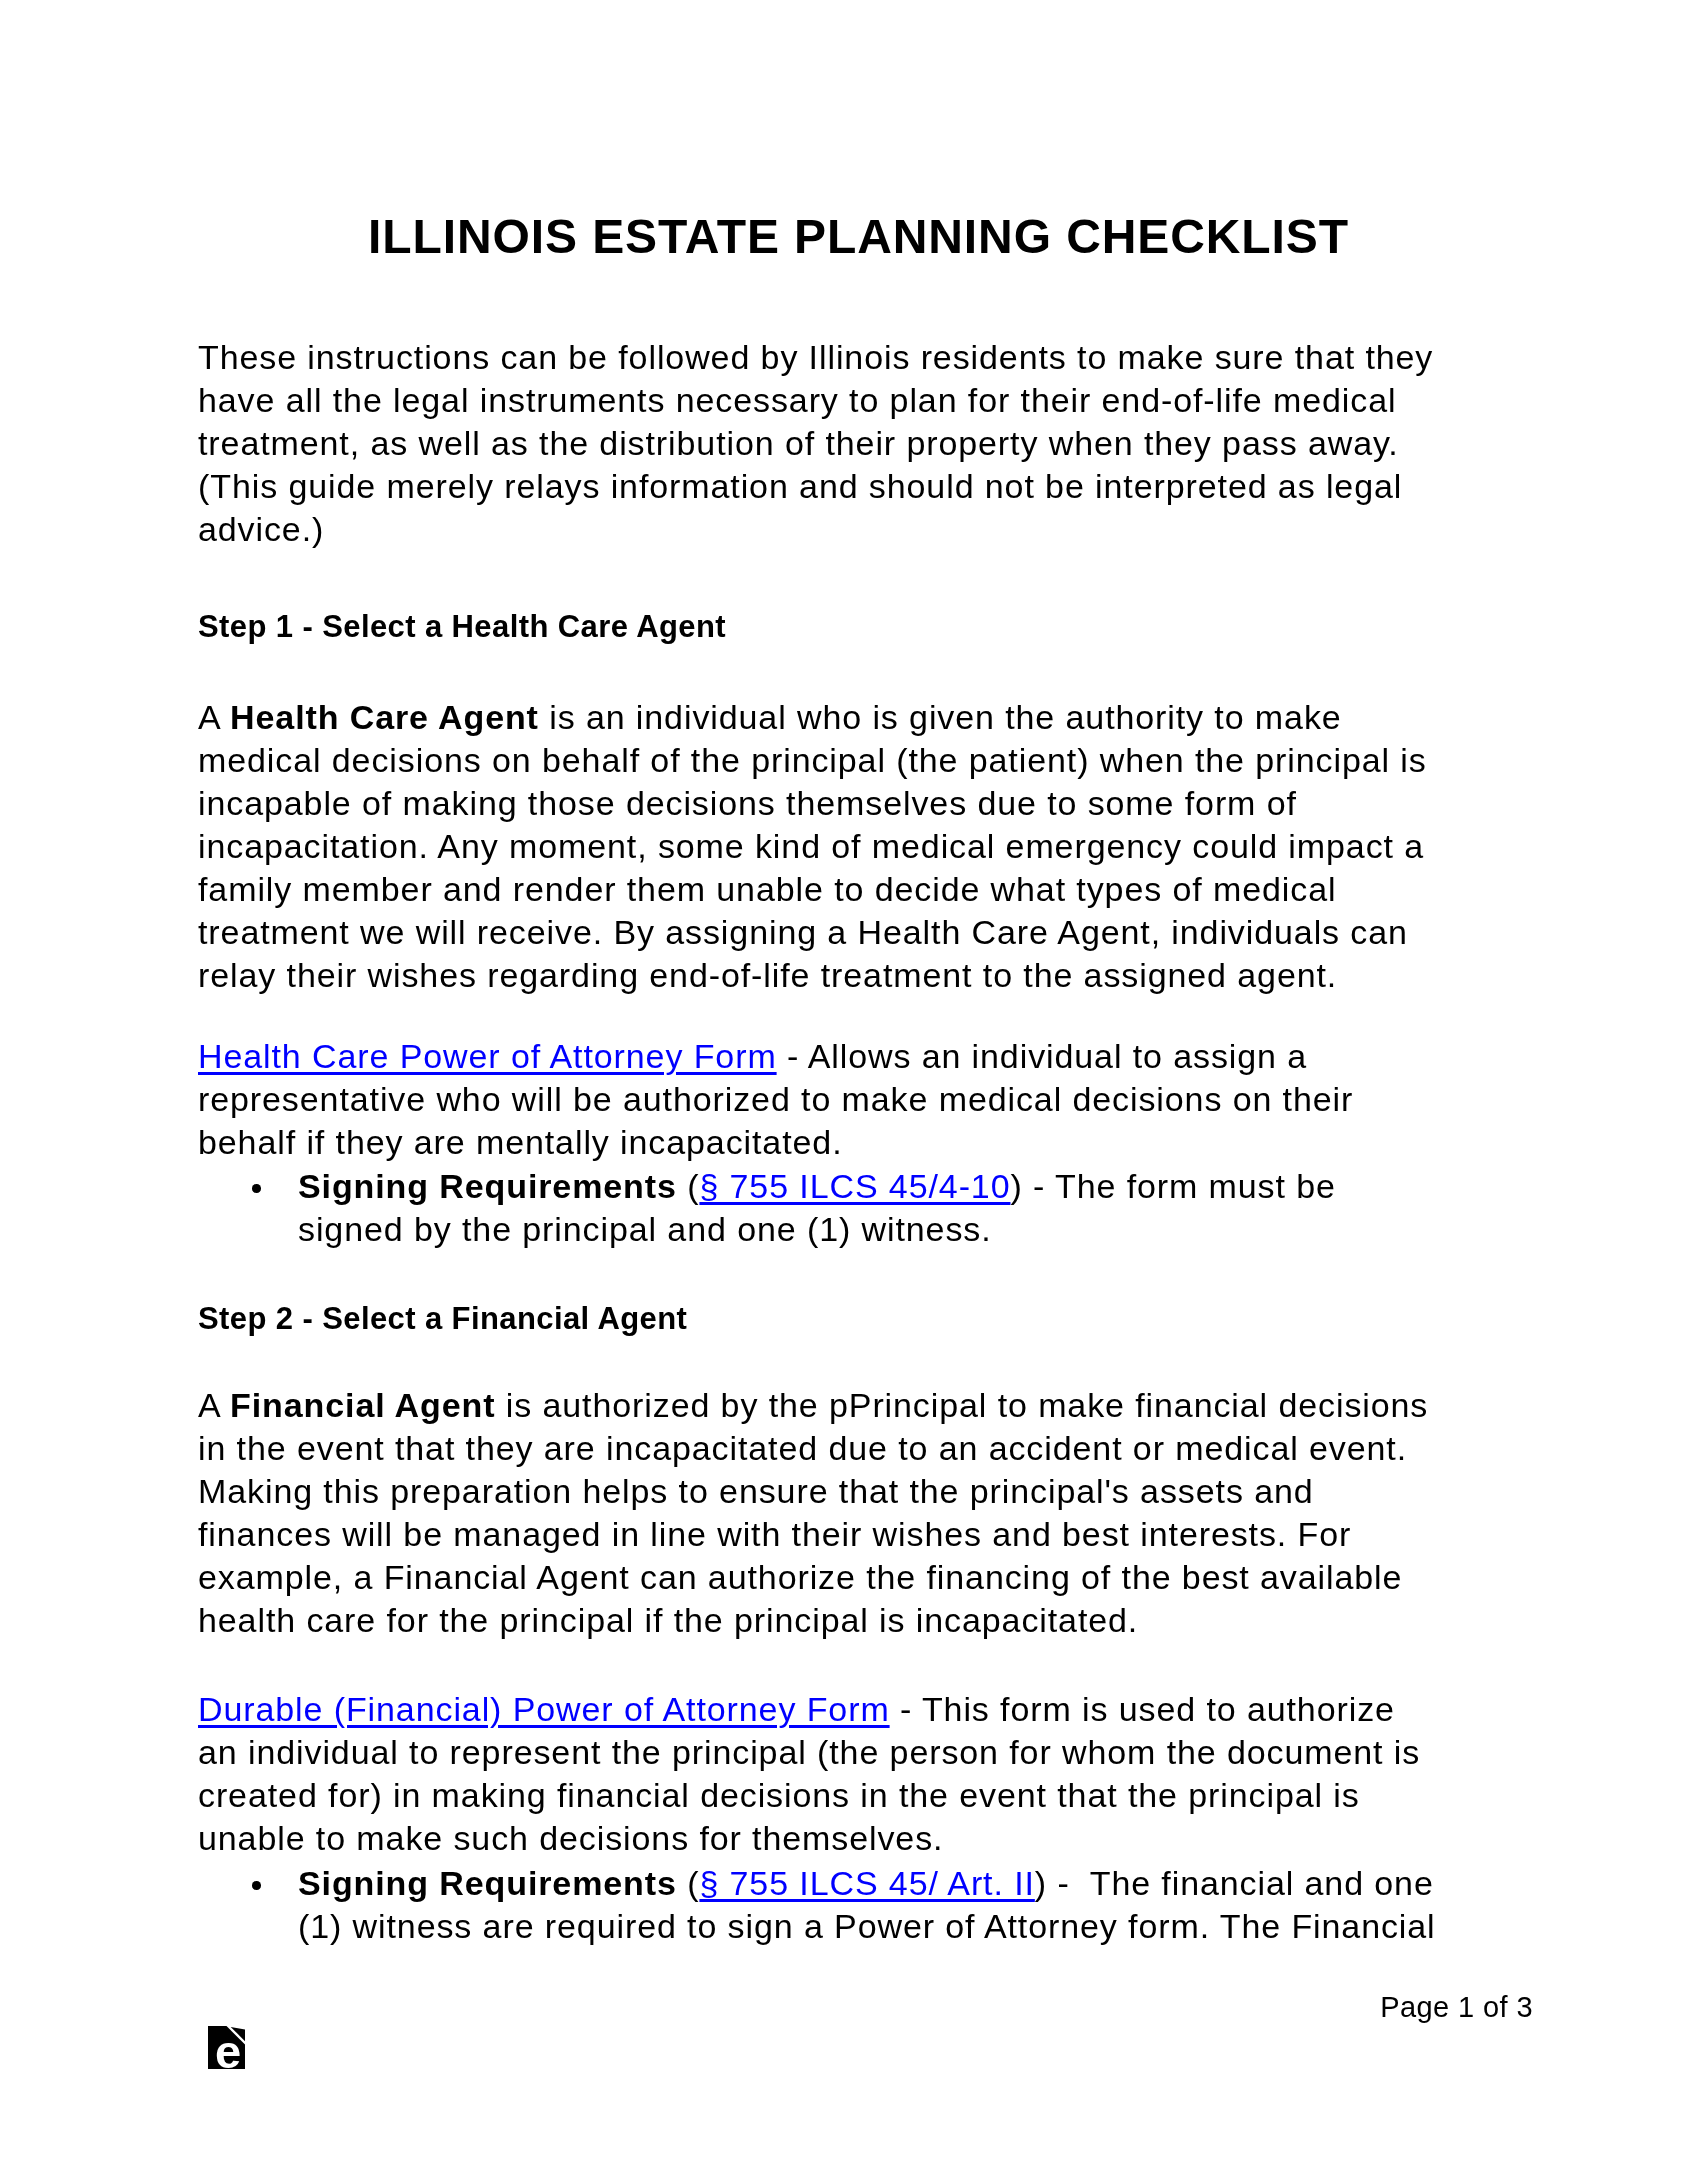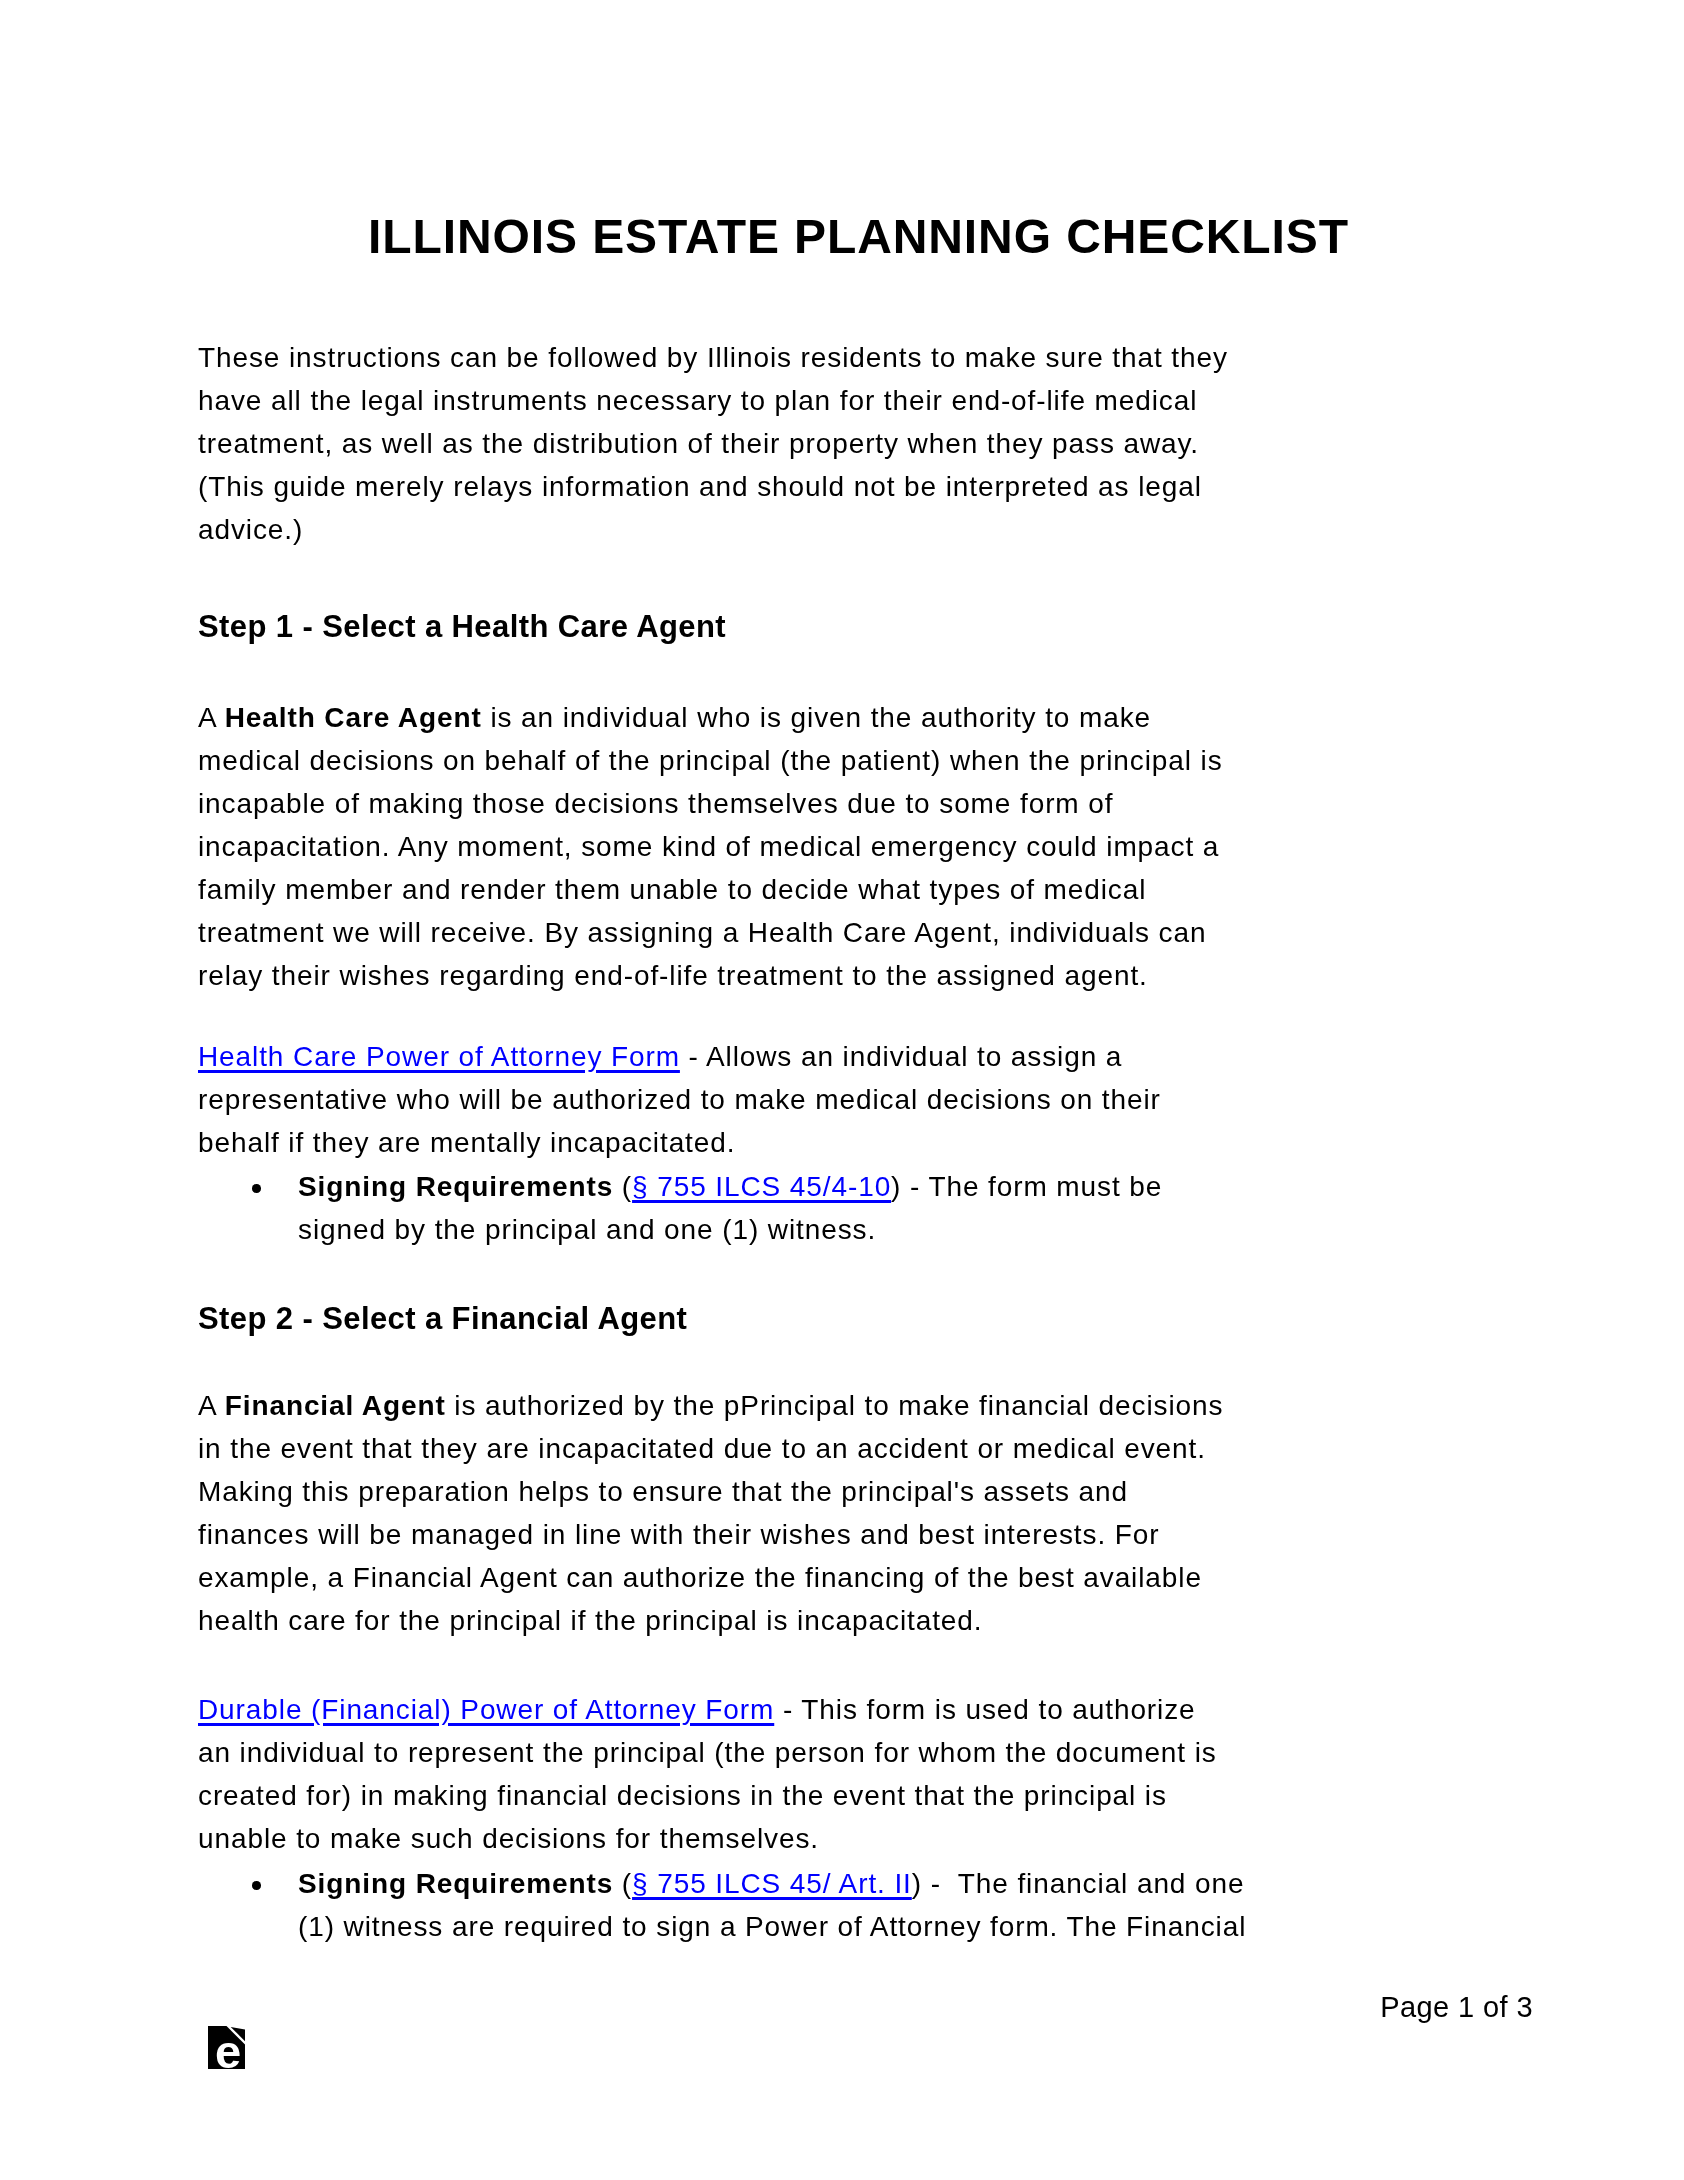--- a/index.html
+++ b/index.html
@@ -38,21 +38,21 @@
     font-size:31px;
     line-height:51px;
     font-weight:bold;
     letter-spacing:0.4px;
     white-space:pre-wrap;
   }
   .par{
     position:absolute;
     left:198px;
     margin:0;
-    font-size:28px;
+    font-size:34px;
     line-height:43px;
     letter-spacing:0.9px;
     white-space:pre-wrap;
   }
   .par .b{font-weight:bold;margin-top:18px;}
   .bullet{left:298px;}
   .bullet .dot{
     position:absolute;
     left:-46px;
     top:19px;

